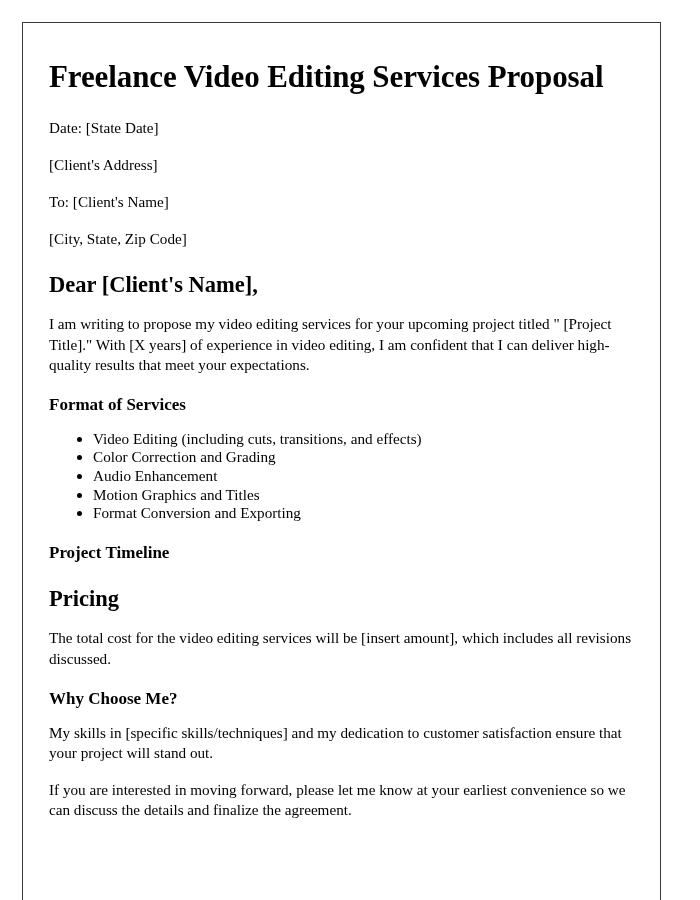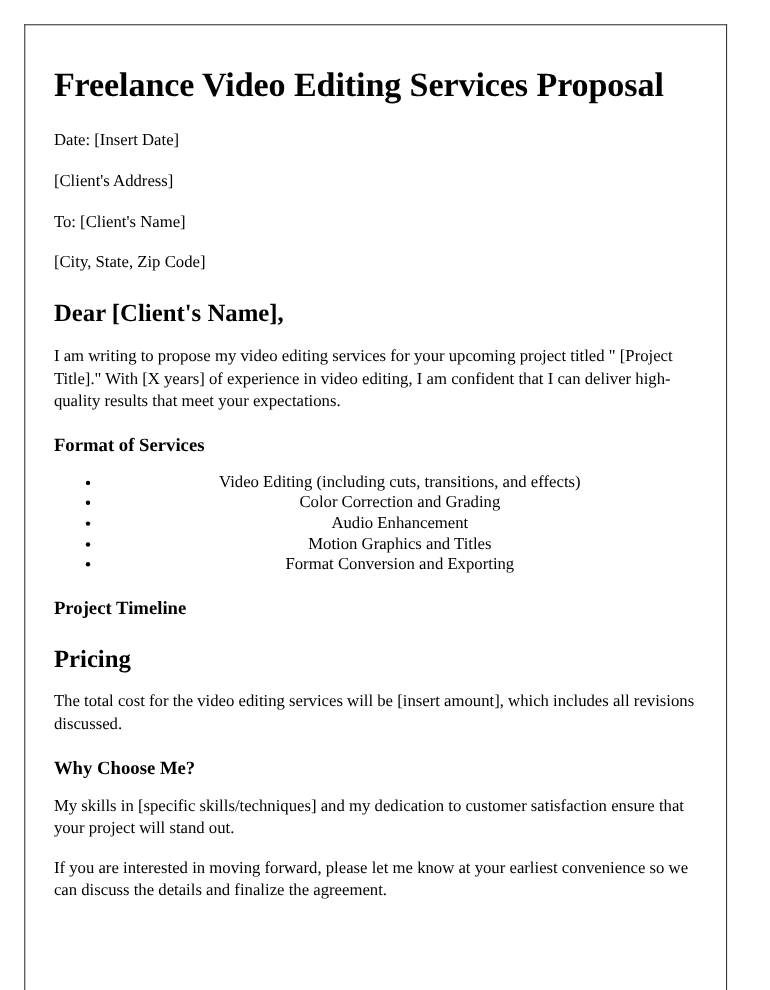--- a/index.html
+++ b/index.html
@@ -64,39 +64,38 @@
   p.meta-line {
     font-size: 15.2px;
     line-height: 1.33;
     margin: 0 0 17px 0;
   }
 
   ul.services-list {
     margin: 0 0 16px 0;
     padding-left: 44px;
     list-style-type: disc;
-    text-align: center;
   }
 
   ul.services-list li {
     font-size: 15.2px;
     line-height: 1.23;
     margin: 0;
     padding: 0;
   }
 </style>
 </head>
 <body>
 
 <div class="page">
   <div class="page-inner">
 
     <h1 class="doc-title">Freelance Video Editing Services Proposal</h1>
 
-    <p class="meta-line">Date: [Insert Date]</p>
+    <p class="meta-line">Date: [State Date]</p>
 
     <p class="meta-line">[Client's Address]</p>
 
     <p class="meta-line">To: [Client's Name]</p>
 
     <p class="meta-line">[City, State, Zip Code]</p>
 
     <h2 class="section-heading">Dear [Client's Name],</h2>
 
     <p class="body-text">I am writing to propose my video editing services for your upcoming project titled " [Project Title]." With [X years] of experience in video editing, I am confident that I can deliver high-quality results that meet your expectations.</p>

